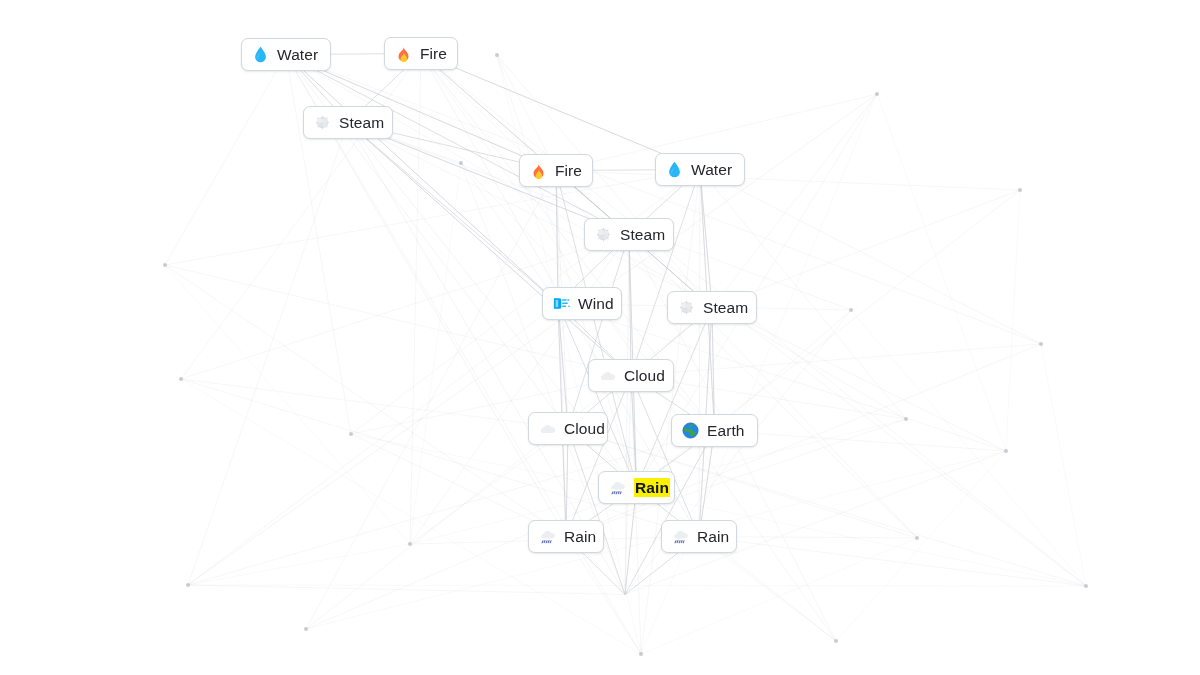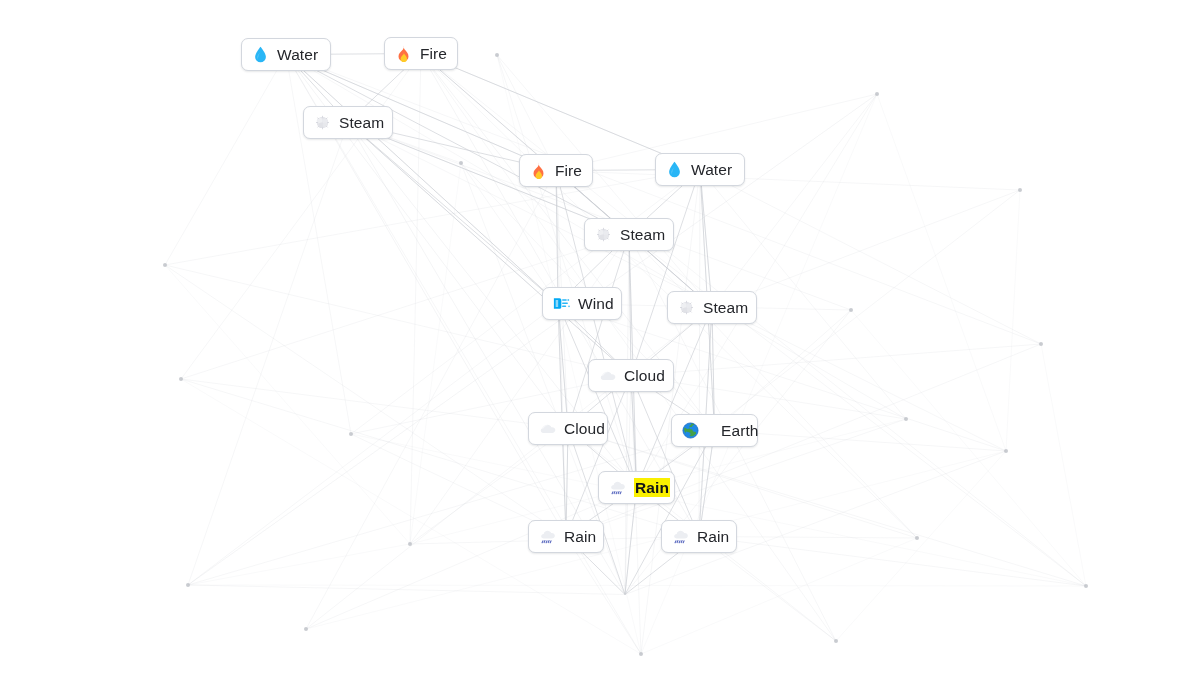--- a/index.html
+++ b/index.html
@@ -348,21 +348,21 @@
       </div>
       <div class="node" style="left: 528px; top: 412px; width: 80px;">
         <span class="emoji">
           <svg viewBox="0 0 24 24">
             <path d="M6.6 17.6h11.2c2.3 0 4.1-1.6 4.1-3.6s-1.8-3.7-4.1-3.7c-.3 0-.6 0-.9.1-.7-1.8-2.6-3.1-4.8-3.1-2.6 0-4.8 1.8-5.2 4.1-1.9.2-3.4 1.6-3.4 3.2 0 1.7 1.4 3 3.1 3z" fill="#eceef2"></path>
             <path d="M7.4 11.8c.5-1.9 2.3-3.3 4.5-3.3.5 0 1 .1 1.5.2-.9-.6-2-.9-3.2-.9-2.6 0-4.8 1.8-5.2 4.1z" fill="#f6f7f9"></path>
           </svg>
         </span>
         <span class="label">Cloud</span>
       </div>
-      <div class="node" style="left: 671px; top: 414px; width: 87px; gap: 14px;">
+      <div class="node" style="left: 671px; top: 414px; width: 87px;">
         <span class="emoji">
           <svg viewBox="0 0 24 24">
             <circle cx="12" cy="12" r="9.6" fill="#1e88e5"></circle>
             <path d="M4.2 8.6c1-.3 1.8.2 2.5.9.8.8 1.9.4 2.6 1.1.6.6.2 1.6-.5 2.1-.8.6-1.9.3-2.6 1-.6.6-.4 1.6.1 2.2-1.4-1.4-2.3-3.4-2.3-5.6 0-.6.1-1.2.2-1.7z" fill="#43a047"></path>
             <path d="M12.7 2.6c1.8.2 3.4.9 4.6 2.1-.7.4-1.6.3-2.3.8-.8.5-.5 1.6-1.3 2-.8.4-1.8-.2-2.6.2-.9.5-.7 1.9.2 2.4.9.5 2.1.1 2.9.8.8.6.6 1.9 1.5 2.4.9.5 2 0 2.8.6.6.5.6 1.4.4 2.1-1.5 2-3.9 3.3-6.6 3.3-.6 0-1.2-.1-1.8-.2.4-.8 1.2-1.3 1.5-2.1.3-1-.5-2-1.4-2.4-1-.4-2.2-.2-3-.9-.8-.7-.6-2 .1-2.8.7-.8 1.9-.9 2.5-1.8.5-.8.1-1.9.6-2.7.6-.9 1.8-1 2.2-1.9.3-.6.1-1.3-.3-1.9z" fill="#43a047"></path>
             <circle cx="12" cy="12" r="9.6" fill="none" stroke="#1565c0" stroke-width="0.9"></circle>
           </svg>
         </span>
         <span class="label">Earth</span>
       </div>

